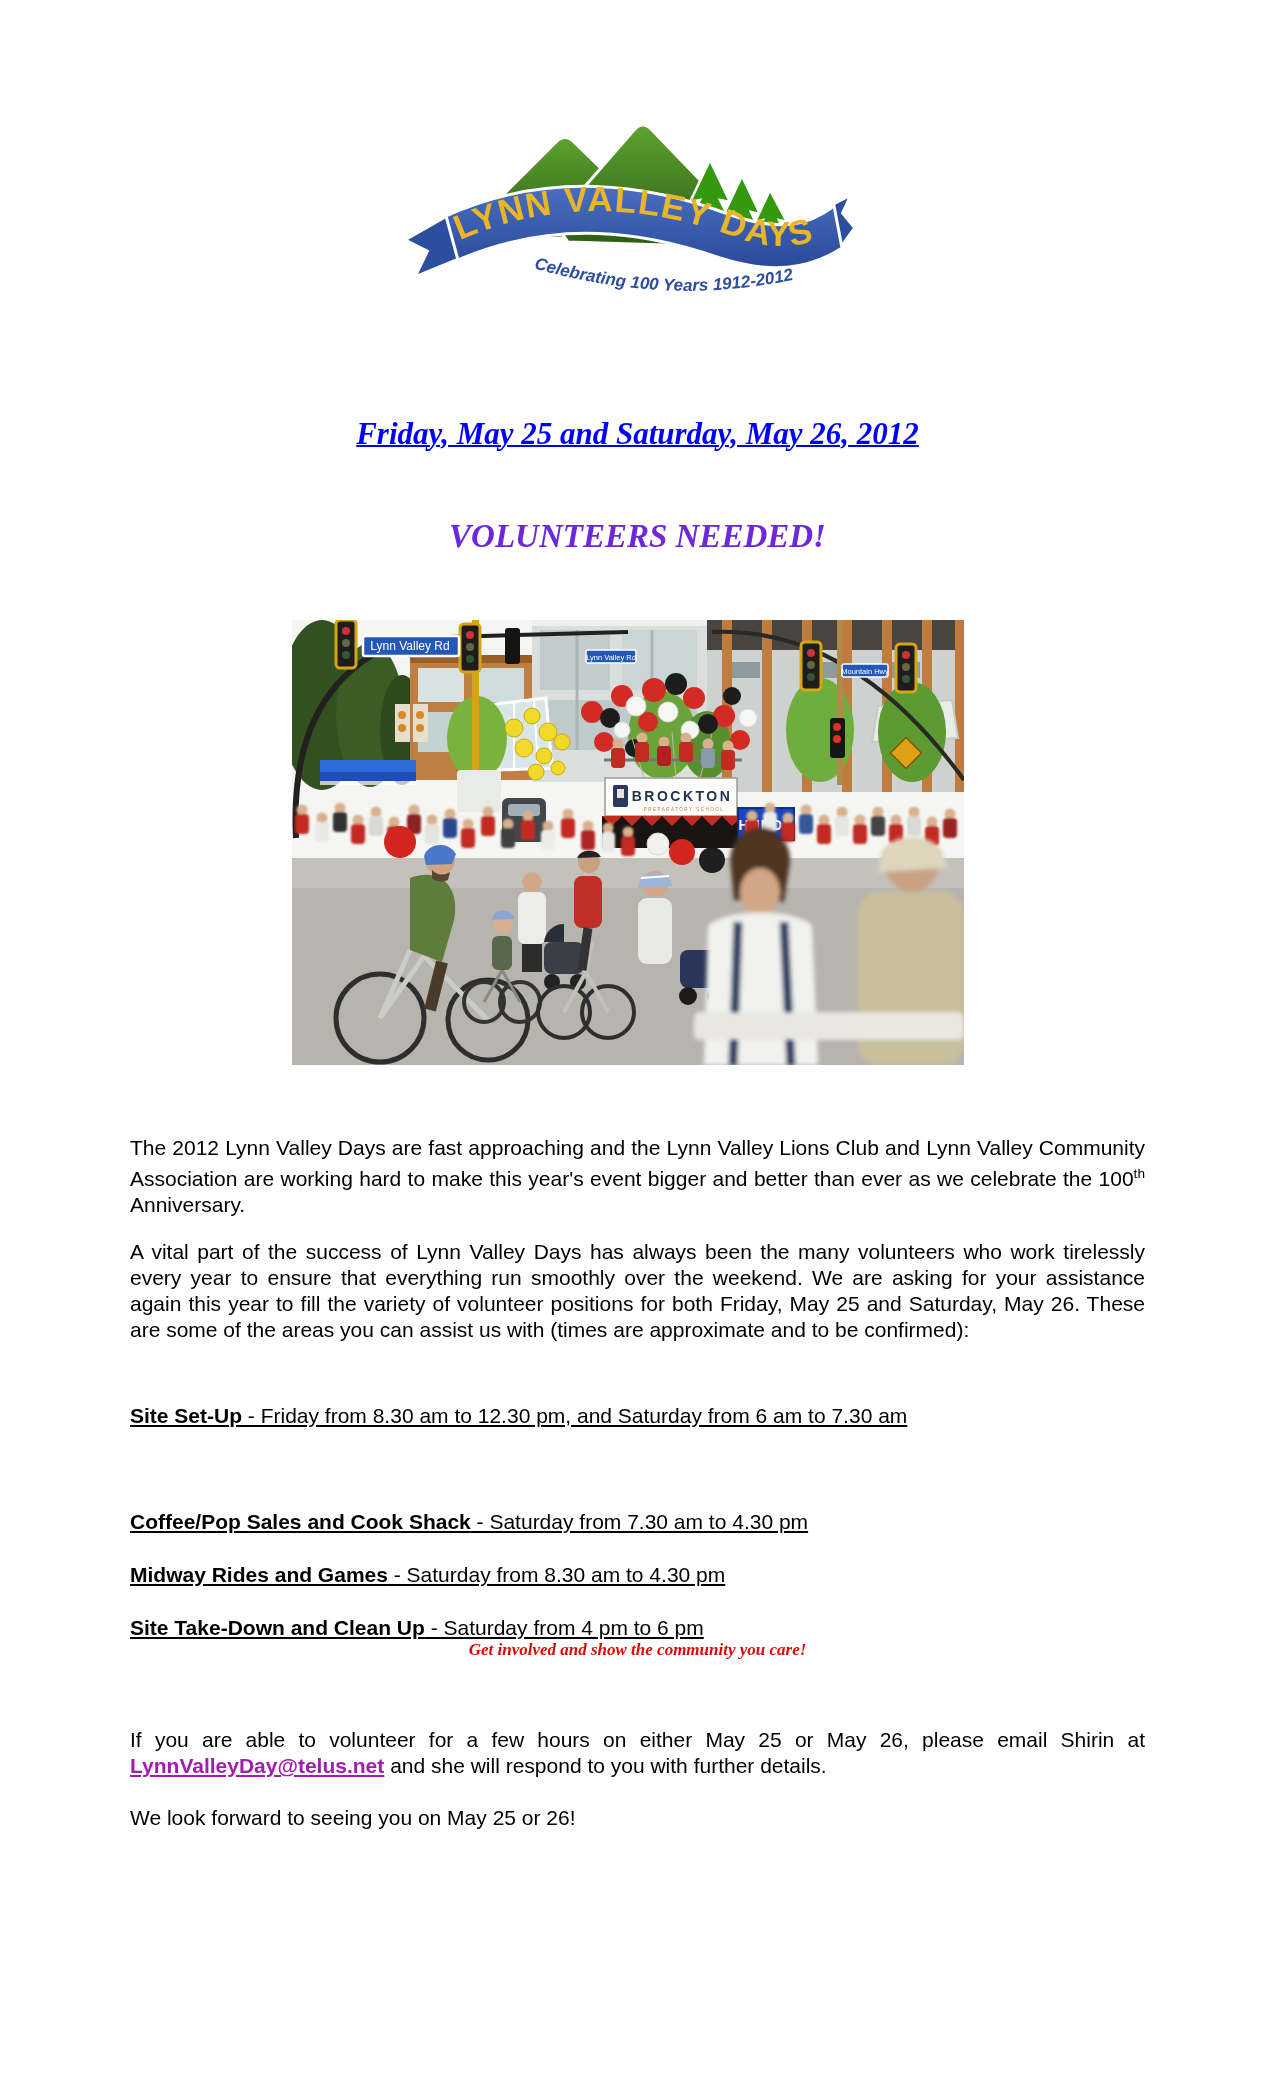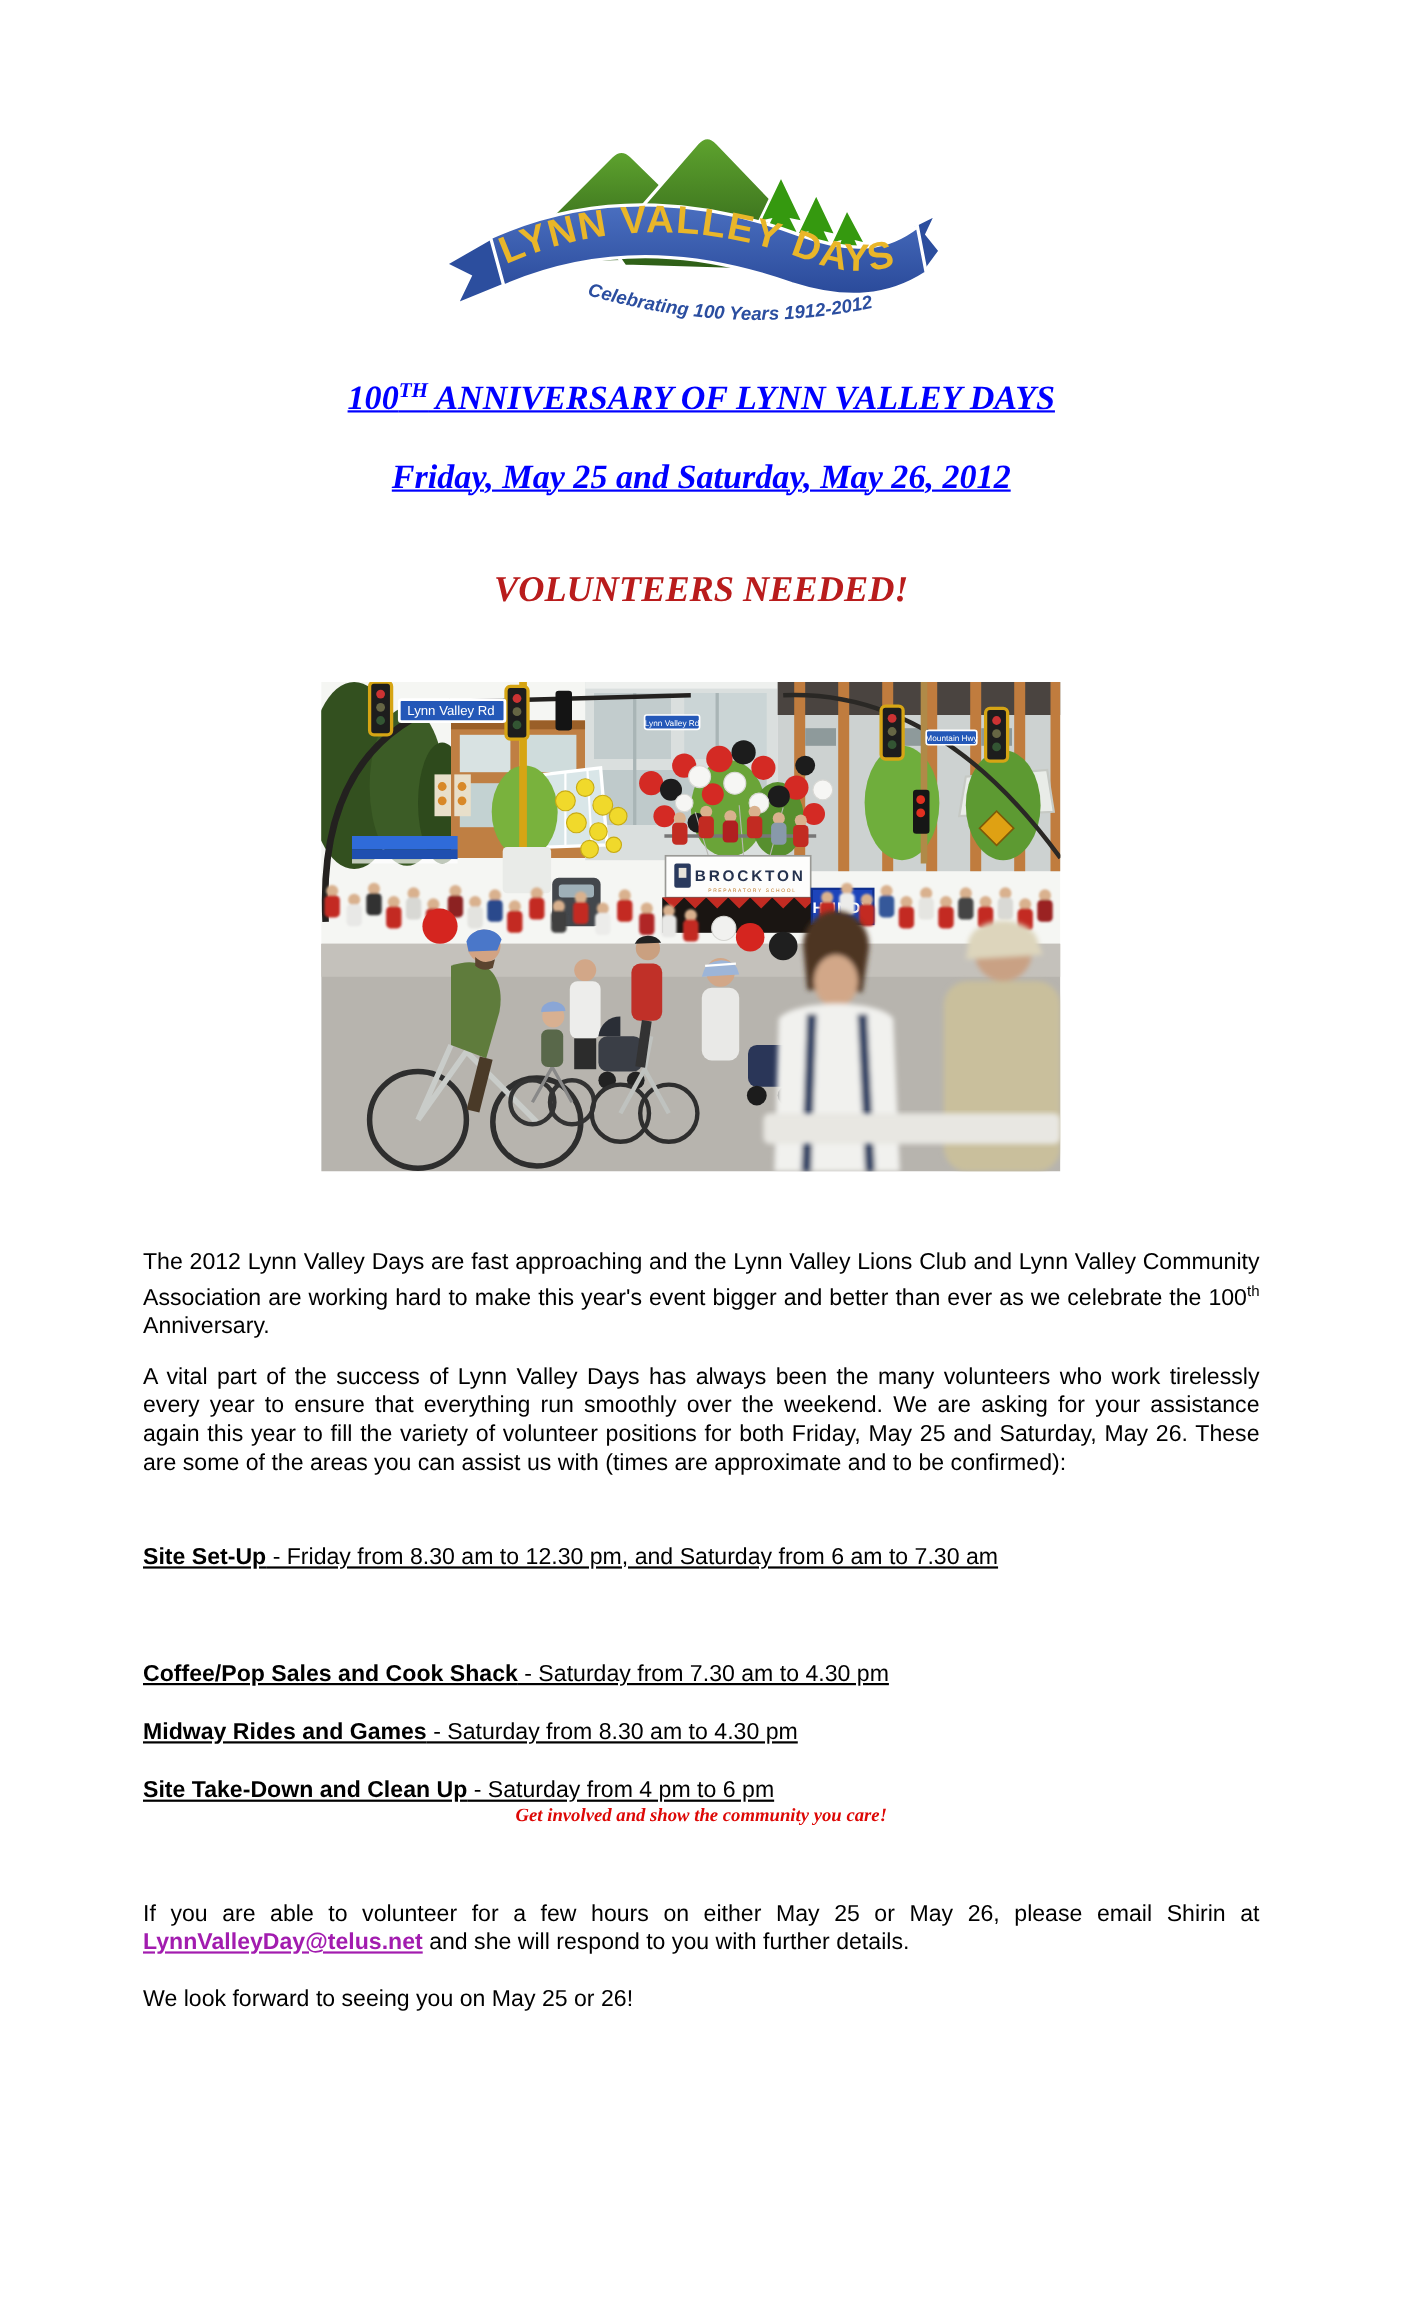--- a/index.html
+++ b/index.html
@@ -6,21 +6,21 @@
   .page{position:relative;width:1275px;height:2100px;background:#ffffff;margin:0 auto;overflow:hidden;
         font-family:"Liberation Sans",sans-serif;color:#000;}
   .abs{position:absolute;}
   .center{left:0;width:1275px;text-align:center;}
   .heading{font-family:"Liberation Serif",serif;font-weight:bold;font-style:italic;color:#0000ff;
            text-decoration:underline;text-decoration-thickness:2px;}
   .h1{top:344px;font-size:31px;}
   .h2{top:416px;font-size:31px;}
   .h1 sup,.h2 sup{font-size:0.62em;}
   .vol{top:518px;font-size:33px;font-family:"Liberation Serif",serif;font-weight:bold;font-style:italic;
-       color:#b91c1c;}
+       color:#6d28d9;}
   .logo-wrap{left:398px;top:110px;width:458px;height:190px;}
   .photo-wrap{left:292px;top:620px;width:672px;height:414px;}
   .body-txt{left:130px;width:1015px;font-size:21px;line-height:26px;text-align:justify;}
   .p1{top:1114px;}
   .p2{top:1218px;}
   .item{left:130px;width:1015px;font-size:21px;line-height:26px;text-decoration:underline;}
   .i0{top:1382px;}.i1{top:1435px;}.i2{top:1488px;}.i3{top:1541px;}.i4{top:1594px;}
   .item b{font-weight:bold;}
   .cta{top:1640px;font-size:17px;font-family:"Liberation Serif",serif;font-weight:bold;font-style:italic;
        color:#dd0806;}
@@ -71,21 +71,20 @@
         </text>
       </g>
 
       <path id="tagCurve" d="M128,156 C230,186 330,192 450,156" fill="none"></path>
       <text font-size="17" font-style="italic" font-weight="bold" font-family="Liberation Serif, serif" fill="#2b4ea0">
         <textPath href="#tagCurve" startOffset="8">Celebrating 100 Years 1912-2012</textPath>
       </text>
     </svg>
   </div>
 
-  <div class="abs center heading h1"><span>100</span><sup>TH</sup><span> ANNIVERSARY OF LYNN VALLEY DAYS</span></div>
 
   <div class="abs center heading h2">Friday, May 25 and Saturday, May 26, 2012</div>
 
   <div class="abs center vol">VOLUNTEERS NEEDED!</div>
 
   <div class="abs photo-wrap">
     <svg width="672" height="445" viewBox="0 0 672 445">
       <defs>
         <filter id="soft">
             <feGaussianBlur stdDeviation="2.2"></feGaussianBlur>

